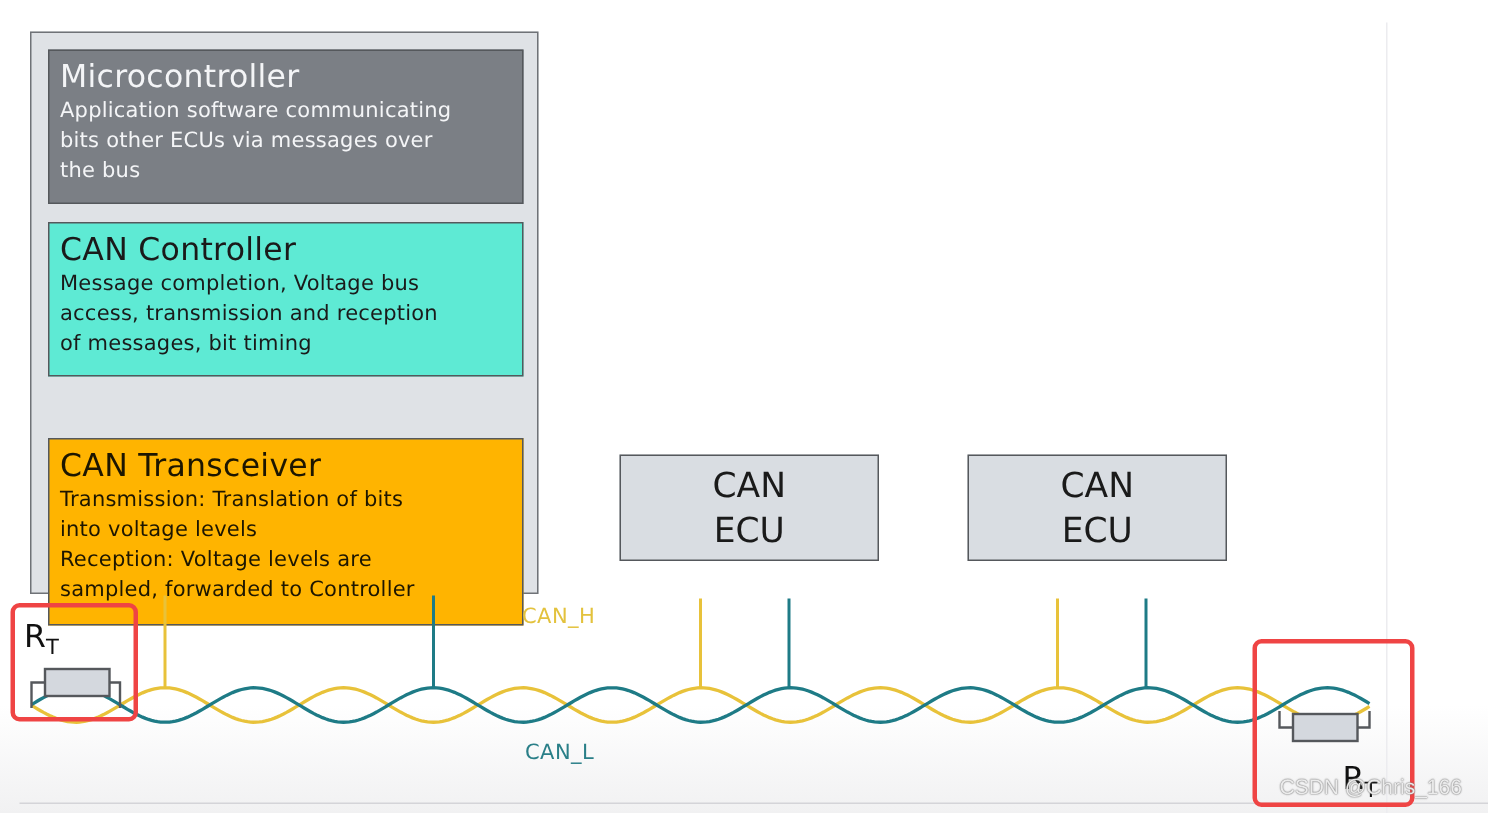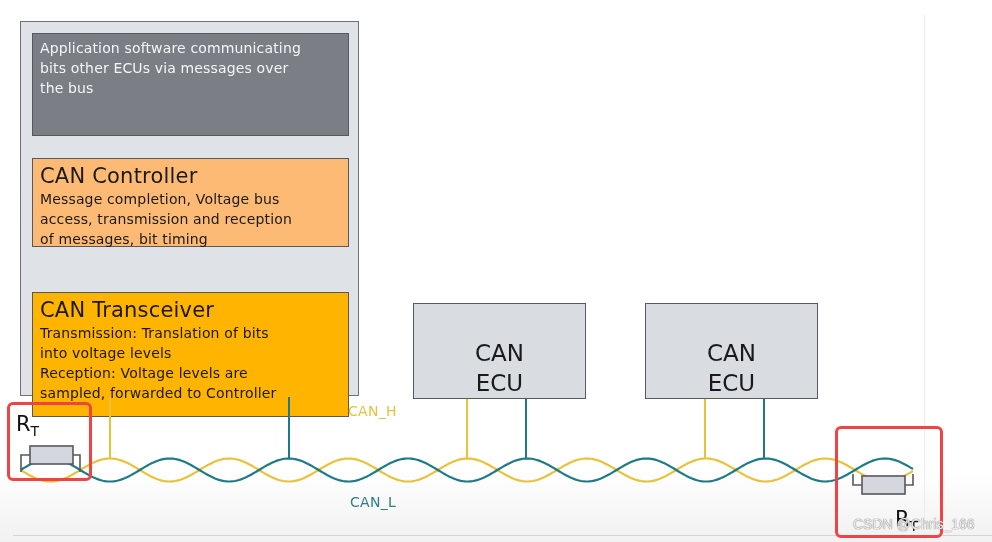--- a/index.html
+++ b/index.html
@@ -15,27 +15,27 @@
       position: absolute; left: 20px; top: 21px; width: 339px; height: 375px;
       background: #dfe2e6; border: 1.5px solid #6f7277; box-sizing: border-box;
     }
     .layer {
       position: absolute; left: 11px; width: 317px; box-sizing: border-box;
       border: 1.5px solid #55585c; padding: 4px 0 0 7px;
     }
     .layer .ttl { font-size: 21px; line-height: 26px; letter-spacing: 0.2px; }
     .layer .desc { font-size: 14px; line-height: 20px; letter-spacing: 0.15px; }
     .mcu { top: 11px; height: 103px; background: #7b7f85; color: #f4f5f7; }
-    .ctrl { top: 136px; height: 89px; background: #fdba74; color: #1a1a1a; }
+    .ctrl { top: 126px; height: 103px; background: #5eead4; color: #1a1a1a; }
     .xcvr { top: 241px; height: 125px; background: #ffb400; color: #1d1600; margin-top: 29px; }
 
     .ecu {
-      position: absolute; top: 303px; width: 173px; height: 96px; box-sizing: border-box;
+      position: absolute; top: 303px; width: 173px; height: 71px; box-sizing: border-box;
       background: #d9dde2; border: 1.5px solid #55585c;
-      display: flex; align-items: flex-end; justify-content: center; text-align: center;
+      display: flex; align-items: center; justify-content: center; text-align: center;
       font-size: 23px; line-height: 30px; color: #1a1a1a;
     }
     .ecu1 { left: 413px; }
     .ecu2 { left: 645px; }
 
     .bus-svg { position: absolute; left: 0; top: 0; }
 
     .lbl-h { position: absolute; left: 348px; top: 403px; font-size: 14px; color: #e3c23d; letter-spacing: 0.3px; }
     .lbl-l { position: absolute; left: 350px; top: 494px; font-size: 14px; color: #2a7f88; letter-spacing: 0.3px; }
 
@@ -54,20 +54,21 @@
     }
   </style>
 </head>
 <body>
 
 <div class="page-border"></div>
 <div class="bottom-rule"></div>
 
 <div class="stack">
   <div class="layer mcu">
+    <div class="ttl">Microcontroller</div>
     <div class="desc">Application software communicating</div>
     <div class="desc">bits other ECUs via messages over</div>
     <div class="desc">the bus</div>
   </div>
   <div class="layer ctrl">
     <div class="ttl">CAN Controller</div>
     <div class="desc">Message completion, Voltage bus</div>
     <div class="desc">access, transmission and reception</div>
     <div class="desc">of messages, bit timing</div>
   </div>

